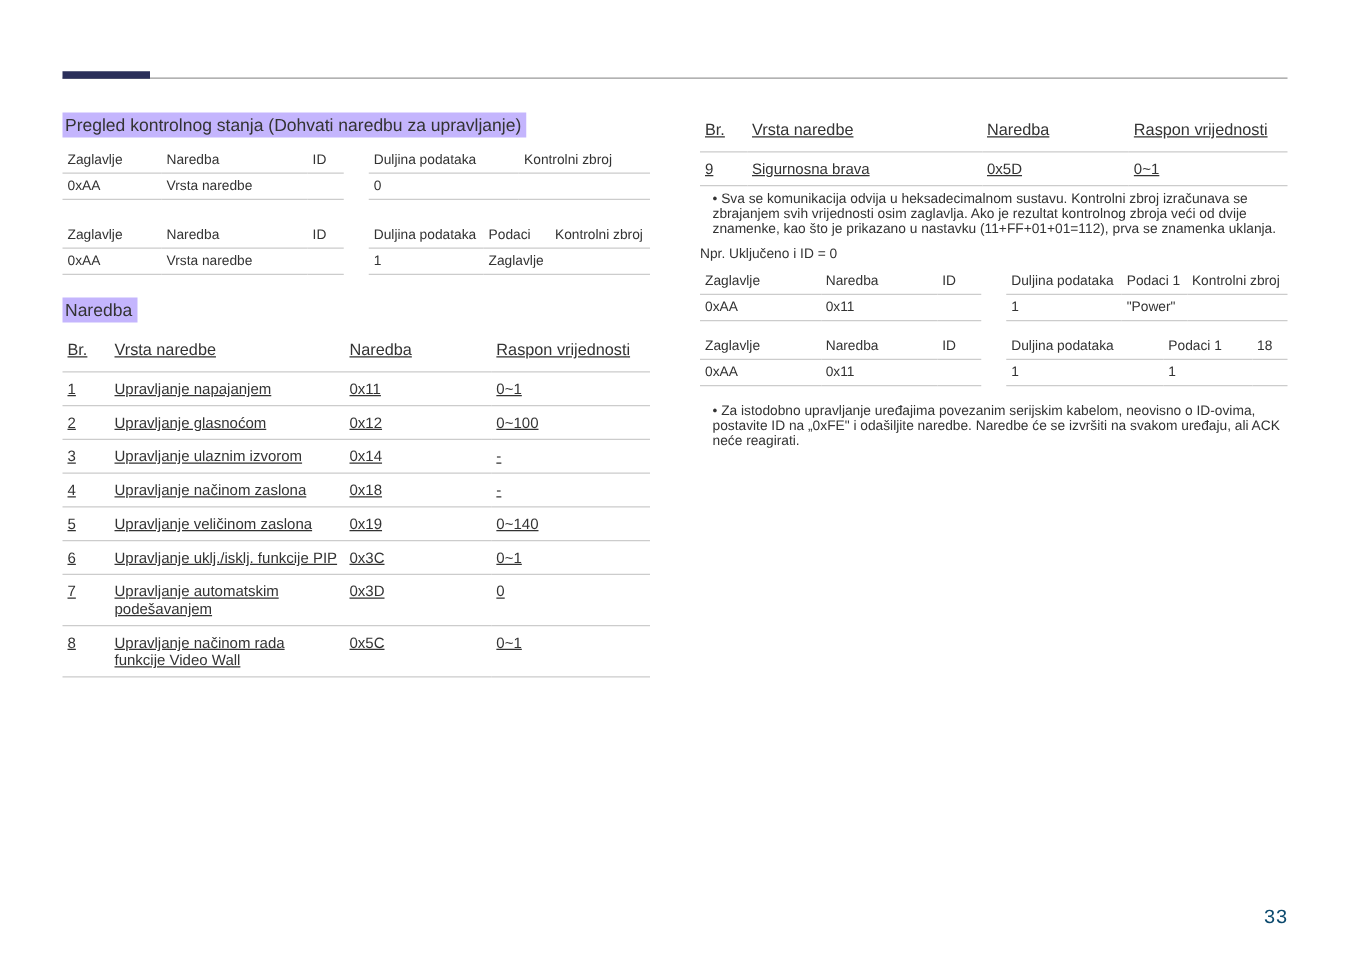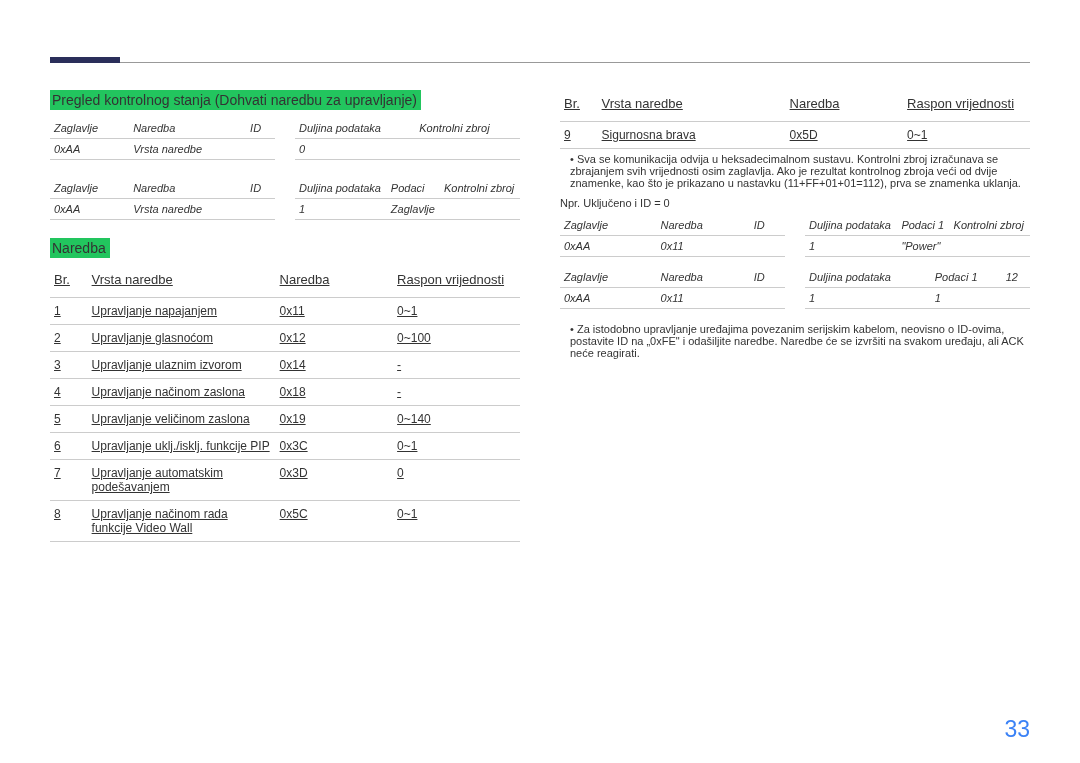--- a/index.html
+++ b/index.html
@@ -40,21 +40,21 @@
     min-width: 0;
   }
   .title {
     font-size: 24px;
     font-weight: 300;
     color: #555;
     margin-bottom: 18px;
   }
   .section-hl {
     display: inline-block;
-    background: #22c55e;
+    background: #c4b5fd;
     padding: 2px 4px 2px 2px;
     font-size: 14px;
     color: #333;
     margin-bottom: 8px;
   }
   .datablock {
     margin-bottom: 18px;
   }
   .tbl {
     width: 100%;
@@ -74,32 +74,32 @@
     border-bottom: 1px solid #ccc;
     padding-bottom: 10px;
   }
   .tbl tbody tr td {
     border-bottom: 1px solid #ccc;
   }
   .page-num {
     position: absolute;
     bottom: 20px;
     right: 50px;
-    font-size: 23px;
-    color: #3b82f6;
+    font-size: 16px;
+    color: #0c4a6e;
     font-weight: 300;
+    font-family: Liberation Mono, monospace;
   }
   .bullet-note {
     font-size: 11px;
     padding: 4px 0 4px 10px;
   }
   .twocol {
     display: flex;
     gap: 20px;
-    font-style: italic;
   }
   .twocol > div { flex: 1; }
   .mini-tbl {
     width: 100%;
     border-collapse: collapse;
     font-size: 11px;
   }
   .mini-tbl td {
     padding: 4px 4px;
     border-bottom: 1px solid #ccc;
@@ -327,21 +327,21 @@
               </tr>
         </tbody>
           </table>
       </div>
       <div>
         <table class="mini-tbl">
           <tbody>
               <tr>
                 <td>Duljina podataka</td>
                 <td>Podaci 1</td>
-                <td>12</td>
+                <td>18</td>
               </tr>
           <tr>
                 <td>1</td>
                 <td>1</td>
                 <td></td>
               </tr>
         </tbody>
           </table>
       </div>
     </div>

